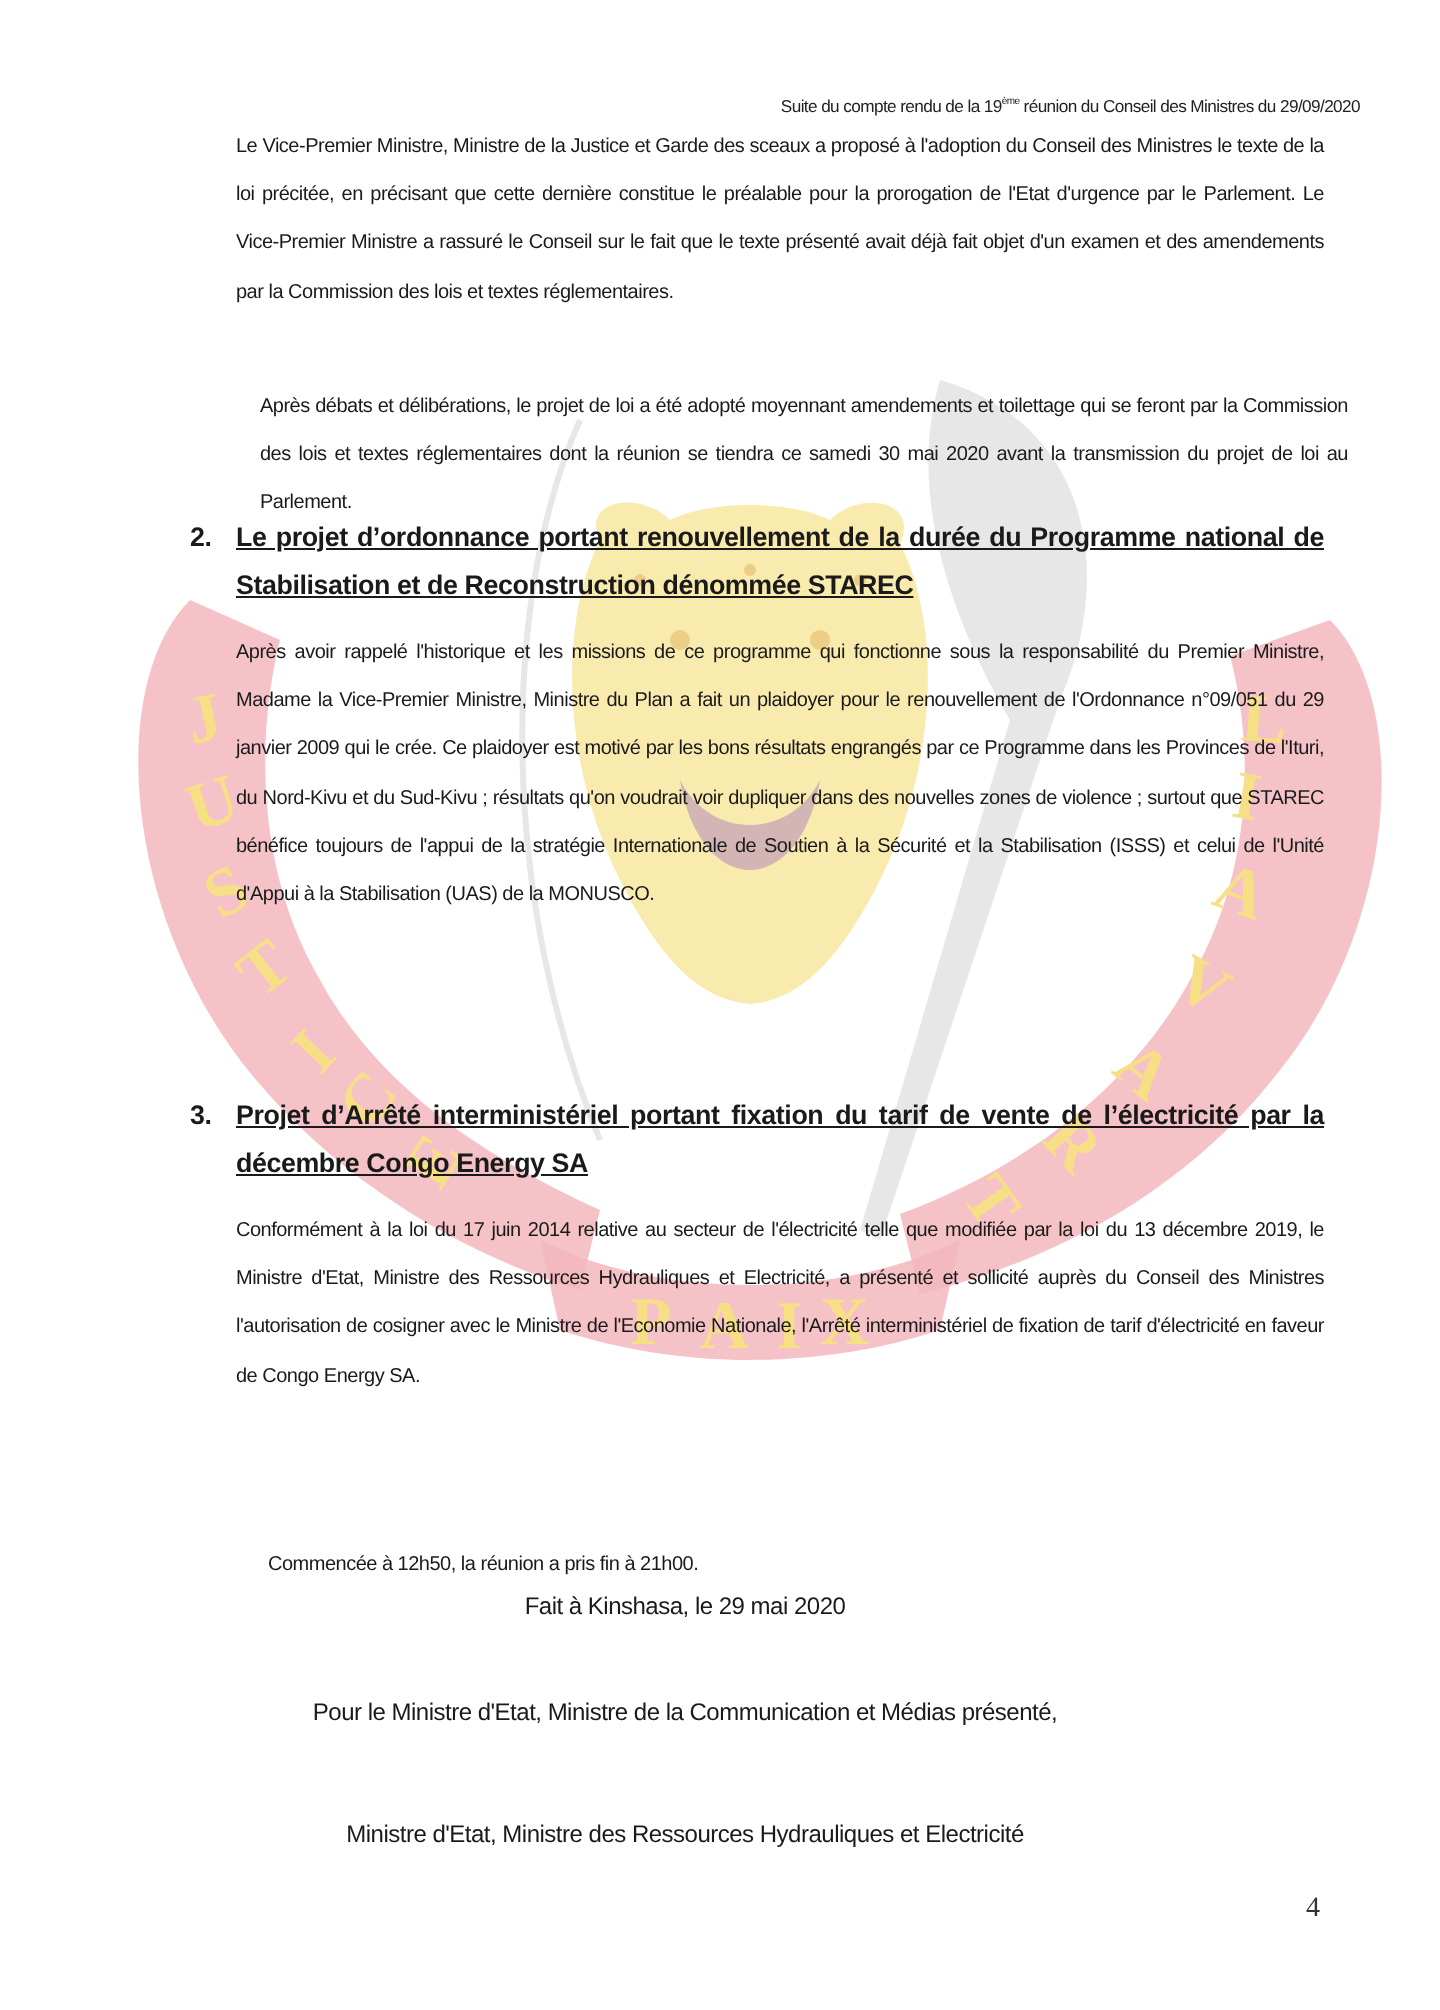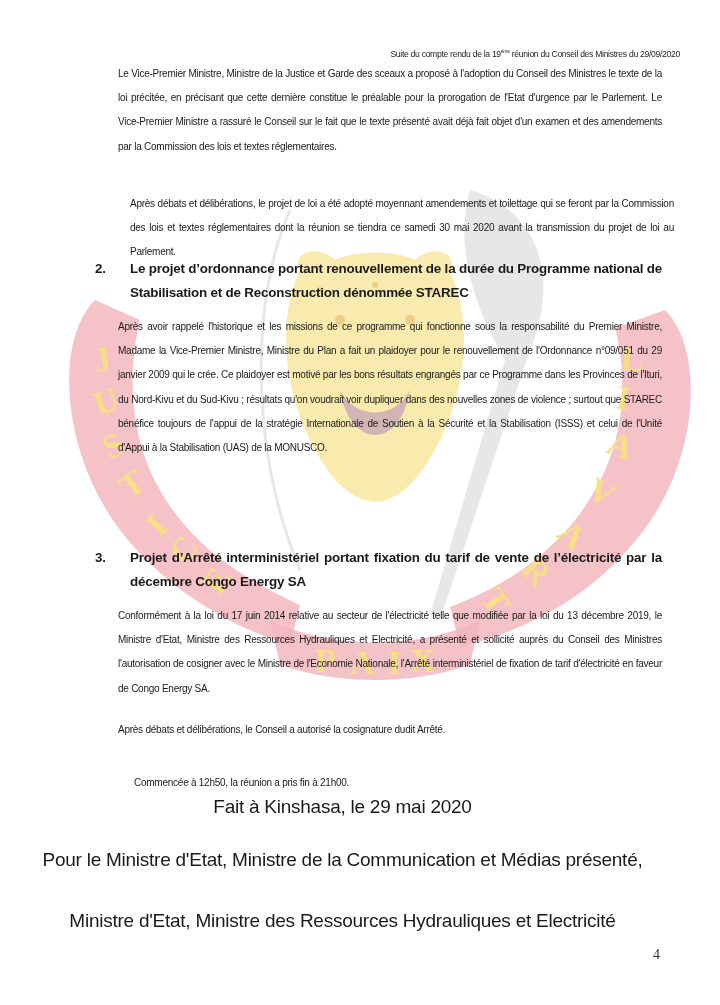--- a/index.html
+++ b/index.html
@@ -8,22 +8,22 @@
     .watermark { position: absolute; left: 0; top: 150px; width: 720px; height: 600px; pointer-events: none; z-index: 0; }
     .content { position: absolute; left: 0; top: 0; width: 720px; height: 1005px; z-index: 1;
       font-family: "Liberation Sans", sans-serif; color: #1a1a1a; }
     .running-header { position: absolute; right: 40px; top: 48px; font-size: 8.6px; letter-spacing: -0.3px; color: #222; }
     .running-header sup { font-size: 5px; }
     .para { position: absolute; left: 118px; width: 544px; font-size: 10px; line-height: 24.2px;
       text-align: justify; text-align-last: left; letter-spacing: -0.25px; }
     .item-head { position: absolute; left: 95px; width: 567px; font-size: 13.4px; line-height: 24.2px;
       font-weight: bold; letter-spacing: -0.2px; }
     .item-head .num { position: absolute; left: 0; top: 0; }
-    .item-head .txt { display: block; margin-left: 35px; text-align: justify; text-align-last: left; }
-    .center { position: absolute; left: 0; width: 685px; text-align: center; font-size: 19px; letter-spacing: -0.25px; }
+    .item-head .txt { display: block; margin-left: 23px; text-align: justify; text-align-last: left; text-decoration: underline; }
+    .center { position: absolute; left: 0; width: 685px; text-align: center; font-size: 12px; letter-spacing: -0.25px; }
     .bold { font-weight: bold; }
     .page-num { position: absolute; left: 653px; top: 947px; font-family: "Liberation Serif", serif; font-size: 14px; color: #333; }
   </style>
 </head>
 <body>
 
 <div class="page">
 
   <svg class="watermark" viewBox="0 0 720 600" xmlns="http://www.w3.org/2000/svg">
 
@@ -93,21 +93,20 @@
     <p class="para" style="top:315px; margin:0;">Après avoir rappelé l'historique et les missions de ce programme qui fonctionne sous la responsabilité du Premier Ministre, Madame la Vice-Premier Ministre, Ministre du Plan a fait un plaidoyer pour le renouvellement de l'Ordonnance n°09/051 du 29 janvier 2009 qui le crée. Ce plaidoyer est motivé par les bons résultats engrangés par ce Programme dans les Provinces de l'Ituri, du Nord-Kivu et du Sud-Kivu ; résultats qu'on voudrait voir dupliquer dans des nouvelles zones de violence ; surtout que STAREC bénéfice toujours de l'appui de la stratégie Internationale de Soutien à la Sécurité et la Stabilisation (ISSS) et celui de l'Unité d'Appui à la Stabilisation (UAS) de la MONUSCO.</p>
 
 
     <div class="item-head" style="top:546px;">
       <span class="num">3.</span>
       <span class="txt">Projet d’Arrêté interministériel portant fixation du tarif de vente de l’électricité par la décembre Congo Energy SA</span>
     </div>
 
     <p class="para" style="top:604px; margin:0;">Conformément à la loi du 17 juin 2014 relative au secteur de l'électricité telle que modifiée par la loi du 13 décembre 2019, le Ministre d'Etat, Ministre des Ressources Hydrauliques et Electricité, a présenté et sollicité auprès du Conseil des Ministres l'autorisation de cosigner avec le Ministre de l'Economie Nationale, l'Arrêté interministériel de fixation de tarif d'électricité en faveur de Congo Energy  SA.</p>
 
-    <p class="para" style="top:718px; margin:0;">Après débats et délibérations, le Conseil a autorisé la cosignature dudit Arrêté.</p>
 
     <p class="para" style="top:755px; margin:16px;">Commencée à 12h50, la réunion a pris fin à 21h00.</p>
 
     <div class="center" style="top:796px;">Fait à Kinshasa, le 29 mai 2020</div>
 
     <div class="center" style="top:849px;">Pour le Ministre d'Etat, Ministre de la Communication et Médias présenté,</div>
 
 
     <div class="center" style="top:910px;">Ministre d'Etat, Ministre des Ressources Hydrauliques et Electricité</div>
 

